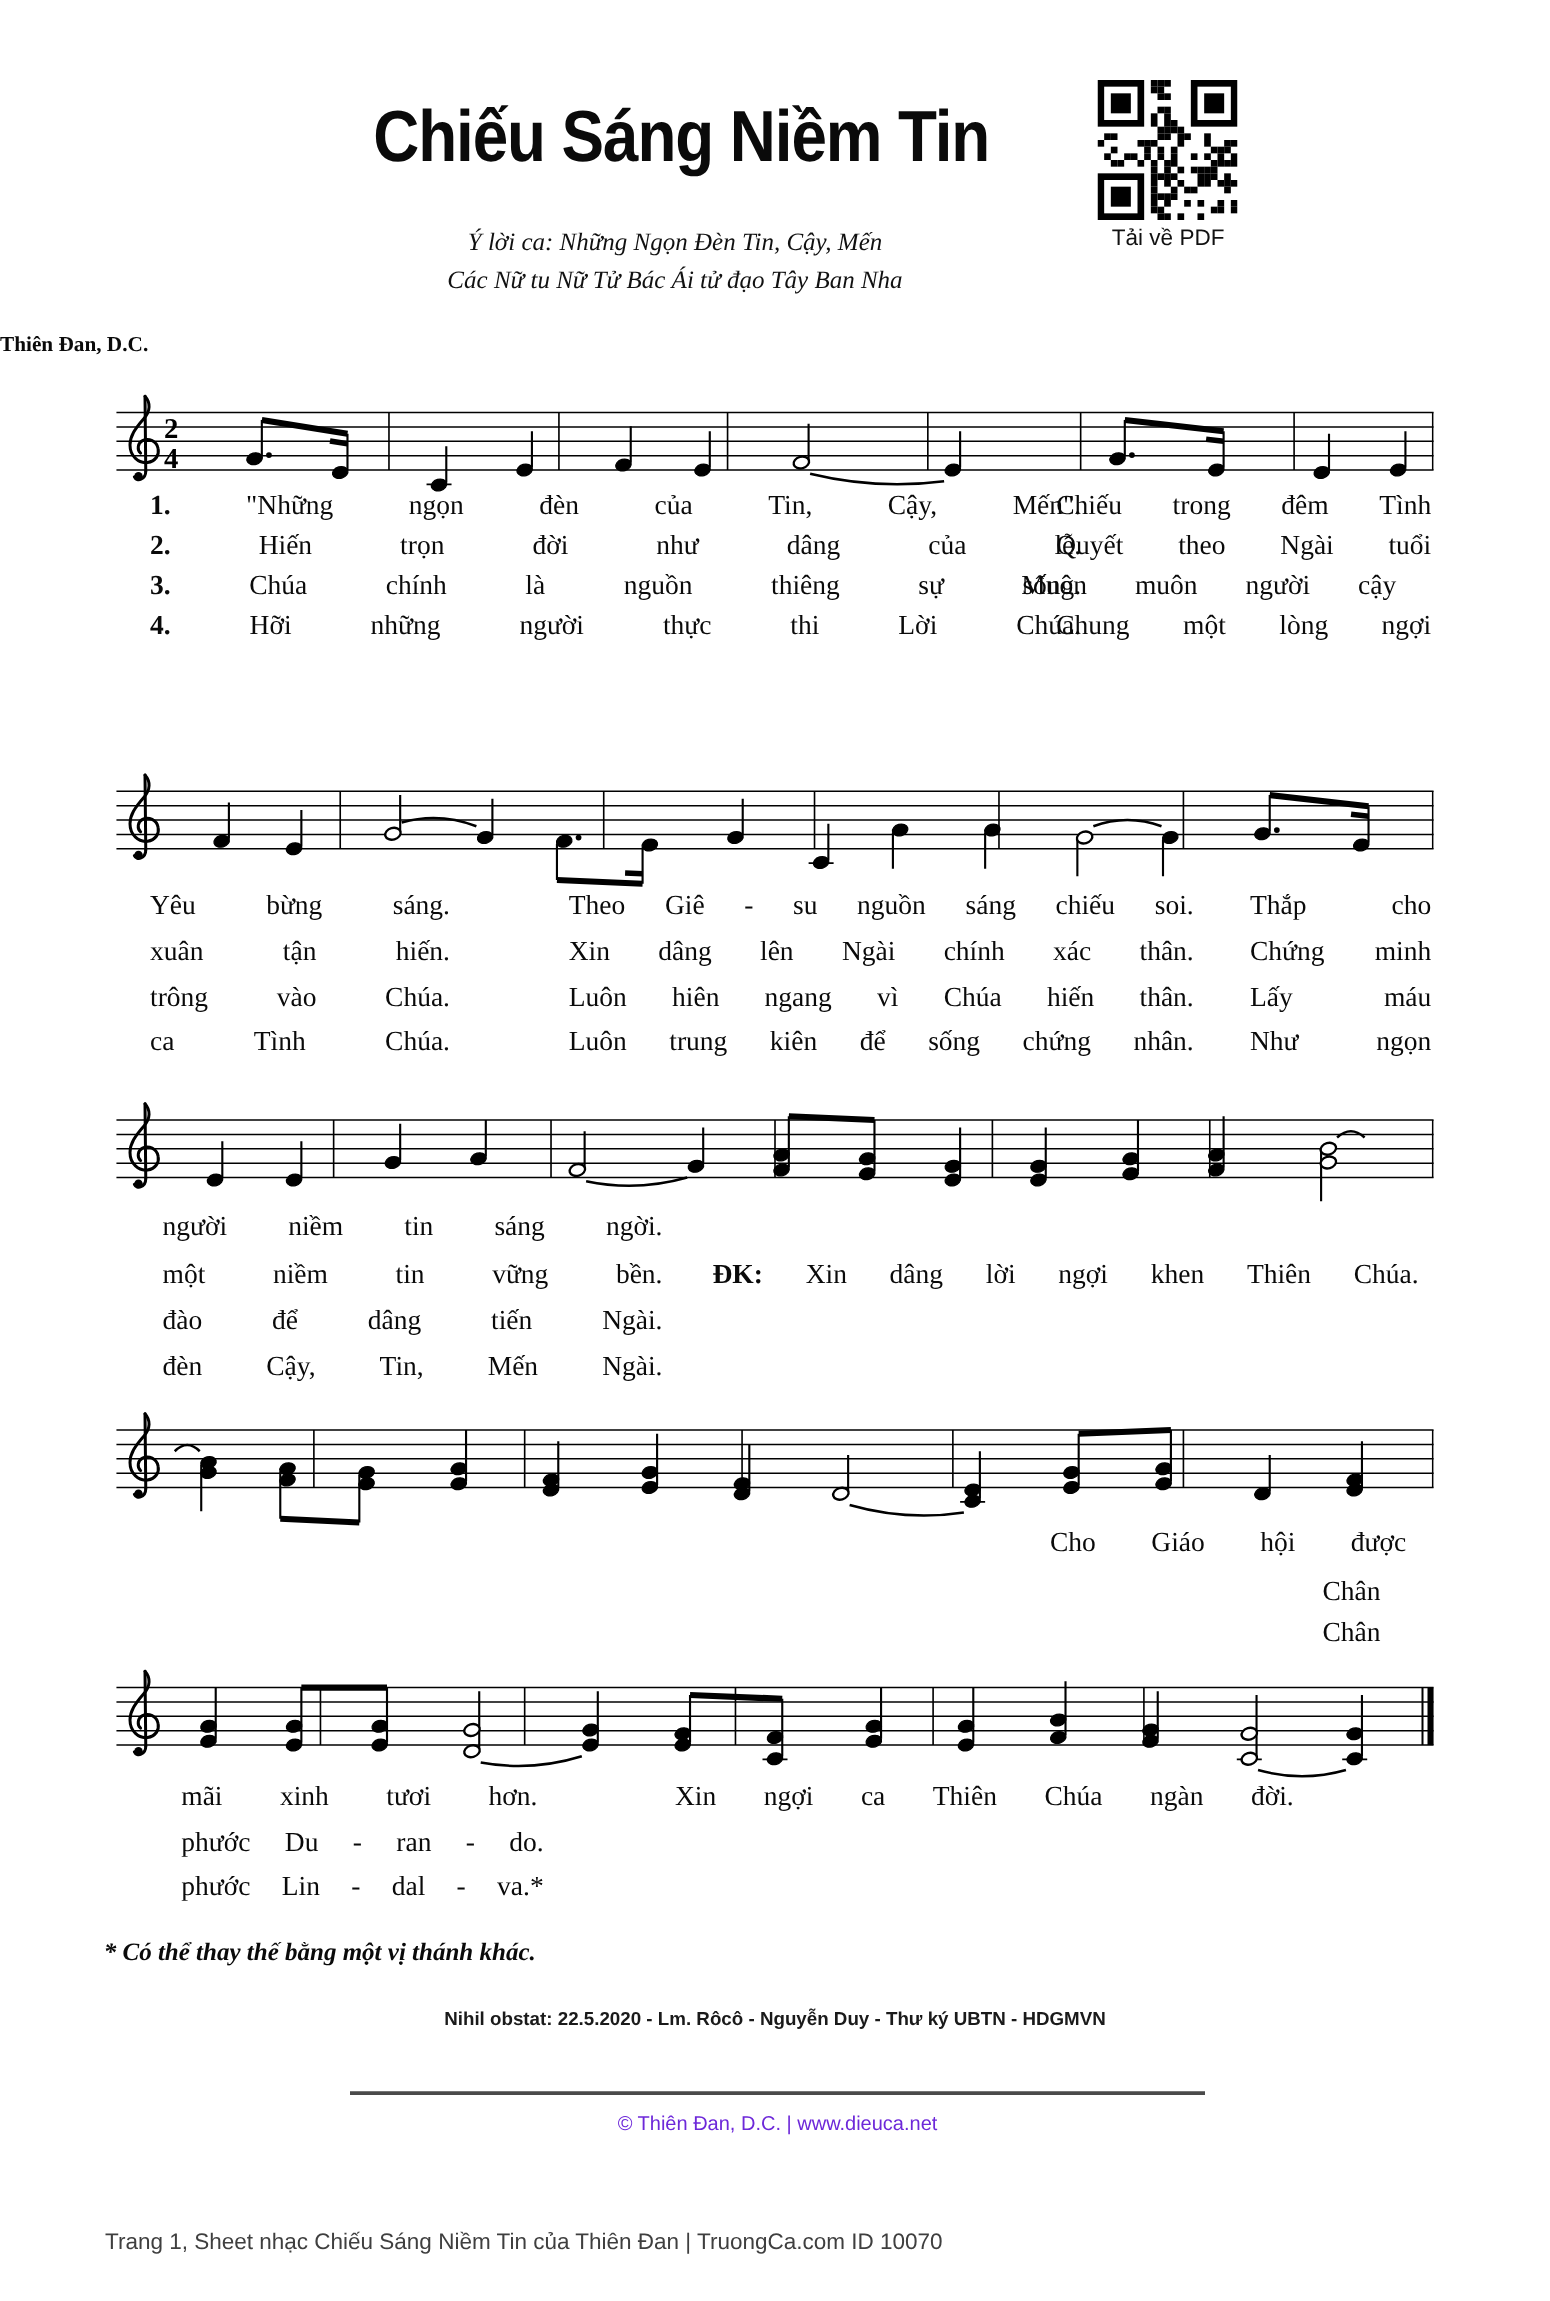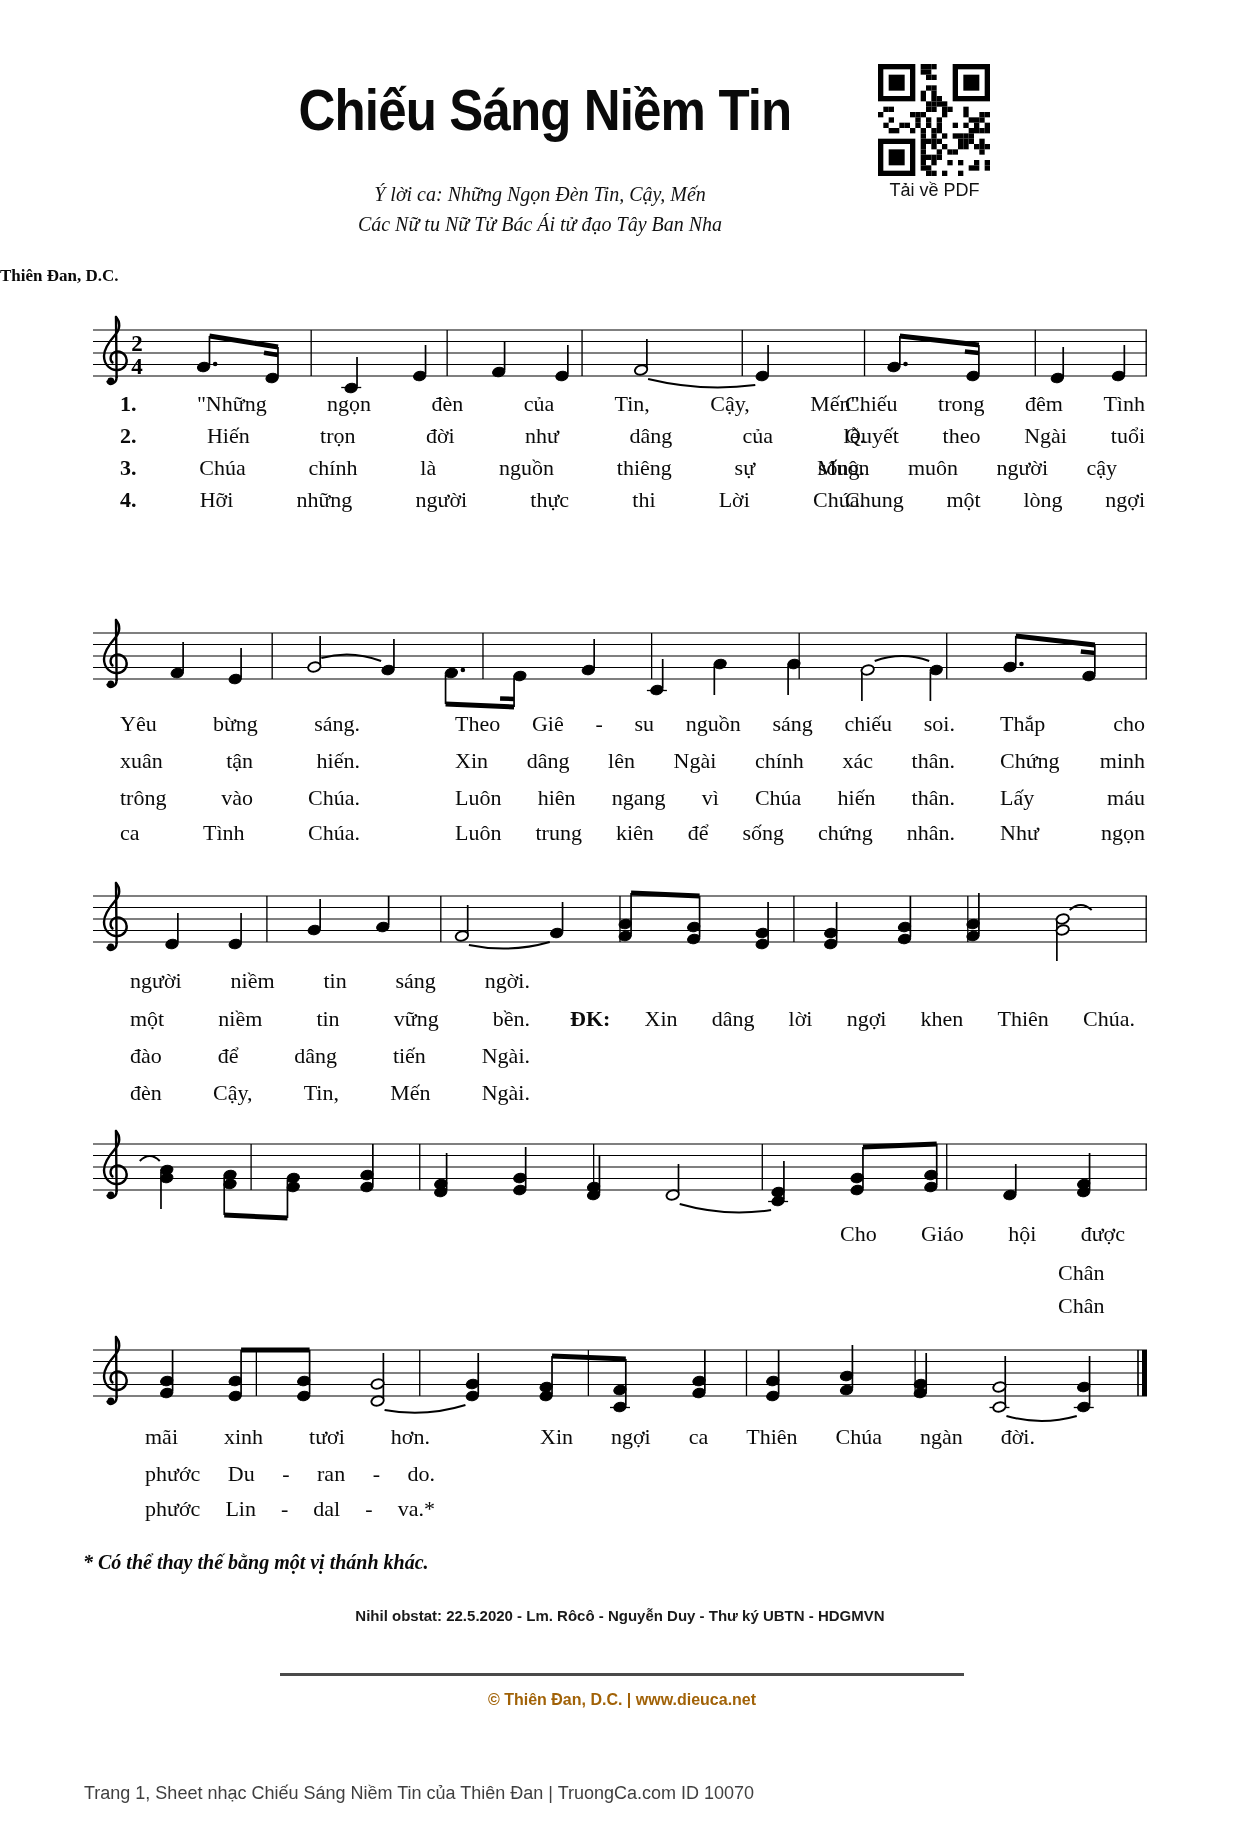--- a/index.html
+++ b/index.html
@@ -22,21 +22,21 @@
        line-height:26px;white-space:nowrap;}
   .seg .word{display:inline-block;}
   .sys1 .seg-a .word:first-child{font-weight:700;}
   .sys3 .row-2 .seg-b .word:first-child{font-weight:700;}
   .chan{position:absolute;left:1058px;width:70px;font-size:22px;}
   .footnote{position:absolute;left:83px;top:1551px;font-style:italic;font-size:20px;font-weight:bold;}
   .credit{position:absolute;left:0;width:1240px;text-align:center;
           font-family:"Liberation Sans",sans-serif;font-weight:700;font-size:15px;color:#1a1a1a;}
   .divider{position:absolute;left:280px;top:1673px;width:684px;height:3px;background:#4a4a4a;}
   .copyright{position:absolute;left:122px;top:1691px;width:1000px;text-align:center;
-             font-family:"Liberation Sans",sans-serif;font-weight:700;font-size:16px;color:#a16207;}
+             font-family:"Liberation Sans",sans-serif;font-weight:400;font-size:16px;color:#6d28d9;}
   .footer{position:absolute;left:84px;top:1783px;font-family:"Liberation Sans",sans-serif;
           font-size:18px;color:#3f3f3f;}
 </style>
 </head>
 <body>
 
 <div id="page">
 
   <div class="title">Chiếu Sáng Niềm Tin</div>
 

